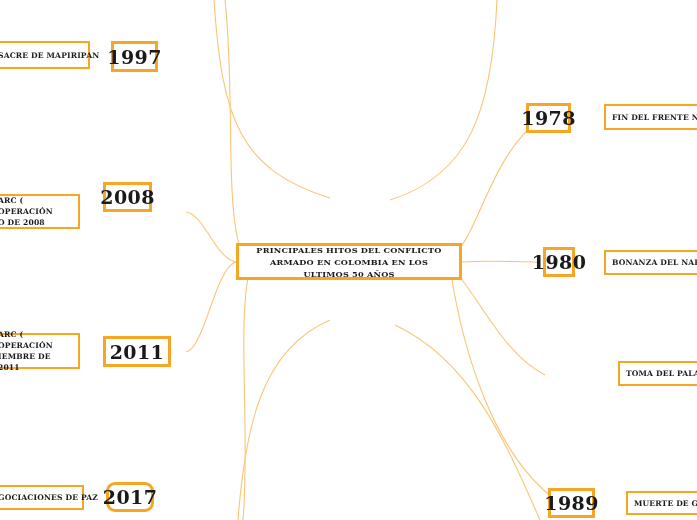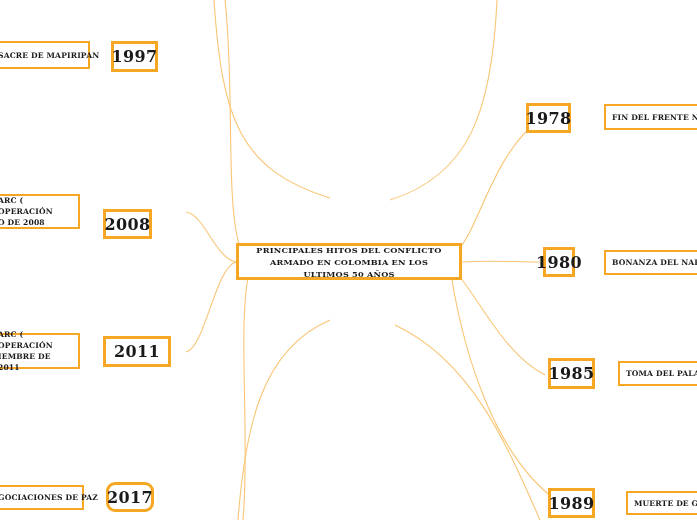--- a/index.html
+++ b/index.html
@@ -36,21 +36,21 @@
   .node-central{
     border:3px solid #F5A623;
     font-size:8.2px;
     line-height:12px;
     padding:8px 8px;
     font-weight:700;
     white-space:normal;
   }
   .node-year{
     border:3px solid #F5A623;
-    font-size:16px;
+    font-size:19px;
     font-weight:700;
     letter-spacing:.4px;
   }
   .node-label{
     border:2px solid #F5A623;
     font-size:7.6px;
     line-height:11px;
     font-weight:700;
     padding:4px 6px;
     letter-spacing:.15px;
@@ -100,21 +100,21 @@
     <span>PRINCIPALES HITOS DEL CONFLICTO ARMADO EN COLOMBIA EN LOS ULTIMOS 50 AÑOS</span>
   </div>
 
   <div class="node node-year" style="left:111px;top:41px;width:47px;height:31px;">
     <span>1997</span>
   </div>
   <div class="node node-label clip-left" style="left:-8px;top:41px;width:98px;height:28px;">
     <span>SACRE DE MAPIRIPAN</span>
   </div>
 
-  <div class="node node-year" style="left:103px;top:209px;width:49px;height:30px;">
+  <div class="node node-year" style="left:103px;top:182px;width:49px;height:30px;">
     <span>2008</span>
   </div>
   <div class="node node-label clip-left two-line" style="left:-8px;top:194px;width:88px;height:35px;">
     <span>ARC ( OPERACIÓN
 O DE 2008</span>
   </div>
 
   <div class="node node-year" style="left:103px;top:336px;width:68px;height:31px;">
     <span>2011</span>
   </div>
@@ -137,23 +137,20 @@
     <span>FIN DEL FRENTE NACIO</span>
   </div>
 
   <div class="node node-year" style="left:543px;top:247px;width:32px;height:30px;">
     <span>1980</span>
   </div>
   <div class="node node-label clip-right" style="left:604px;top:250px;width:101px;height:25px;">
     <span>BONANZA DEL NARCOTI</span>
   </div>
 
-  <div class="node node-year" style="left:548px;top:358px;width:47px;height:31px;">
-    <span>1985</span>
-  </div>
   <div class="node node-label clip-right" style="left:618px;top:361px;width:90px;height:25px;">
     <span>TOMA DEL PALACIO</span>
   </div>
 
   <div class="node node-year" style="left:548px;top:488px;width:47px;height:30px;">
     <span>1989</span>
   </div>
   <div class="node node-label clip-right" style="left:626px;top:491px;width:84px;height:24px;">
     <span>MUERTE DE GALAN</span>
   </div>

